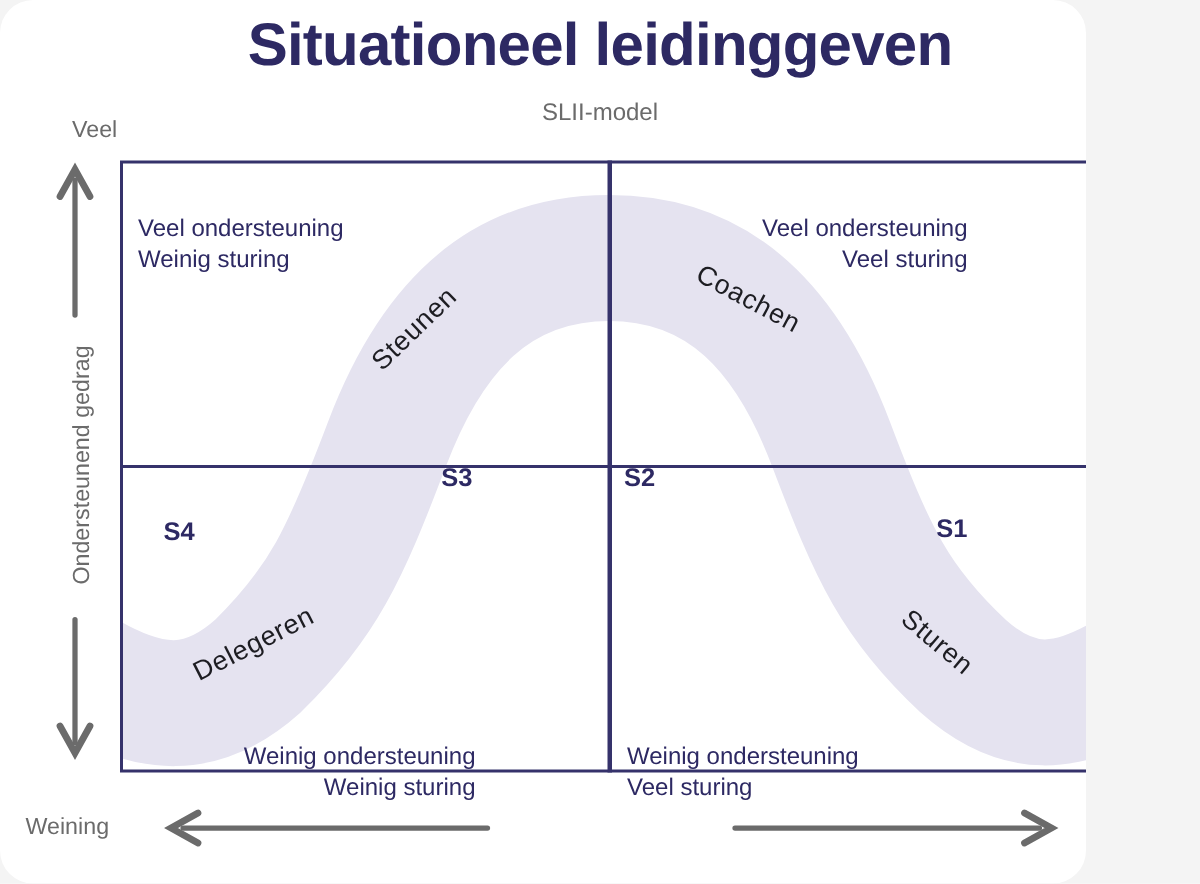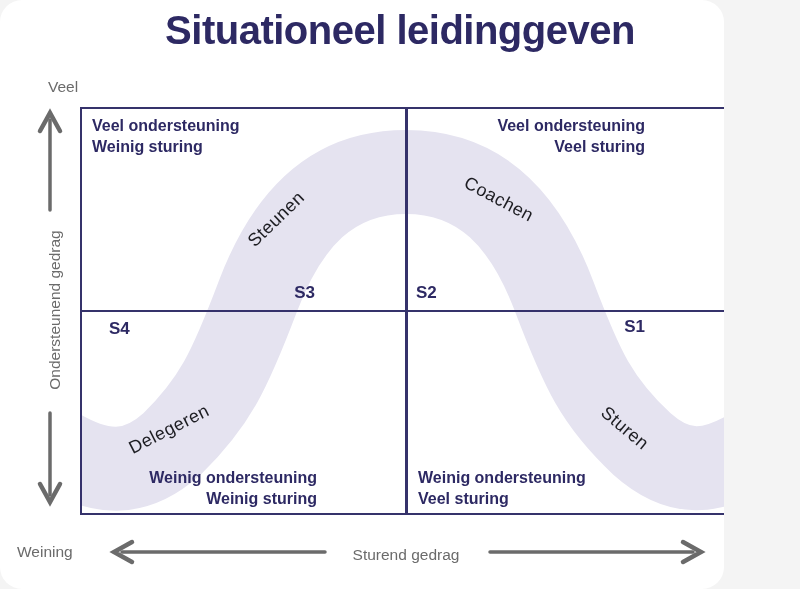--- a/index.html
+++ b/index.html
@@ -51,30 +51,31 @@
     font-size:15.5px;color:var(--gray);
   }
   .curve-svg{left:0;top:0;}
   .matrix-frame{
     left:80px;top:107px;width:653px;height:408px;
     border:2.5px solid var(--line);
   }
   .midline-v{left:405px;top:107px;width:2.5px;height:408px;background:var(--line);}
   .midline-h{left:80px;top:309.5px;width:653px;height:2.5px;background:var(--line);}
   .quad-heading{
-    font-size:16px;font-weight:bold;color:var(--navy);
-    line-height:20.5px;white-space:nowrap;
+    font-size:16px;font-weight:normal;color:var(--navy);
+    line-height:20.5px;white-space:nowrap;margin-top:27px;
   }
   .qh-tl{left:92px;top:116px;text-align:left;}
   .qh-tr{right:79px;top:116px;text-align:right;}
   .qh-bl{right:407px;top:468px;text-align:right;}
   .qh-br{left:418px;top:468px;text-align:left;}
   .stage{
     font-size:17px;font-weight:bold;color:var(--navy);
     white-space:nowrap;
+    margin-top:26px;
   }
   .stage-s3{right:409px;top:283px;text-align:right;}
   .stage-s2{left:416px;top:283px;}
   .stage-s4{left:109px;top:319px;}
   .stage-s1{right:79px;top:317px;}
   .curve-label{
     width:130px;height:26px;line-height:26px;
     text-align:center;
     font-size:18px;color:var(--curve-label);
     letter-spacing:0.5px;
@@ -85,20 +86,21 @@
   .cl-coachen{left:434px;top:186px;transform:rotate(28deg);}
   .cl-delegeren{left:104px;top:416px;transform:rotate(-27deg);}
   .cl-sturen{left:560px;top:415px;transform:rotate(40deg);}
 </style>
 </head>
 <body>
 
 <div class="canvas">
 
   <div class="abs page-title">Situationeel leidinggeven</div>
+  <div class="abs subtitle">SLII-model</div>
 
   <svg class="abs curve-svg" width="800" height="589" viewBox="0 0 800 589">
     <defs>
       <clipPath id="boxclip">
           <rect x="80" y="107" width="653" height="408"></rect>
         </clipPath>
     </defs>
     <path clip-path="url(#boxclip)" d="M 58 450
              C 100 474 134 478 172 444
              C 215 402 230 370 258 296
@@ -128,21 +130,20 @@
     </g>
   </svg>
 
   <div class="abs matrix-frame"></div>
   <div class="abs midline-v"></div>
   <div class="abs midline-h"></div>
 
   <div class="abs axis-end y-max">Veel</div>
   <div class="abs axis-end y-min">Weining</div>
   <div class="abs y-title">Ondersteunend gedrag</div>
-  <div class="abs x-title">Sturend gedrag</div>
 
   <div class="abs quad-heading qh-tl">
     <span style="display:block">Veel ondersteuning</span>
     <span style="display:block">Weinig sturing</span>
   </div>
   <div class="abs quad-heading qh-tr">
     <span style="display:block">Veel ondersteuning</span>
     <span style="display:block">Veel sturing</span>
   </div>
   <div class="abs quad-heading qh-bl">

